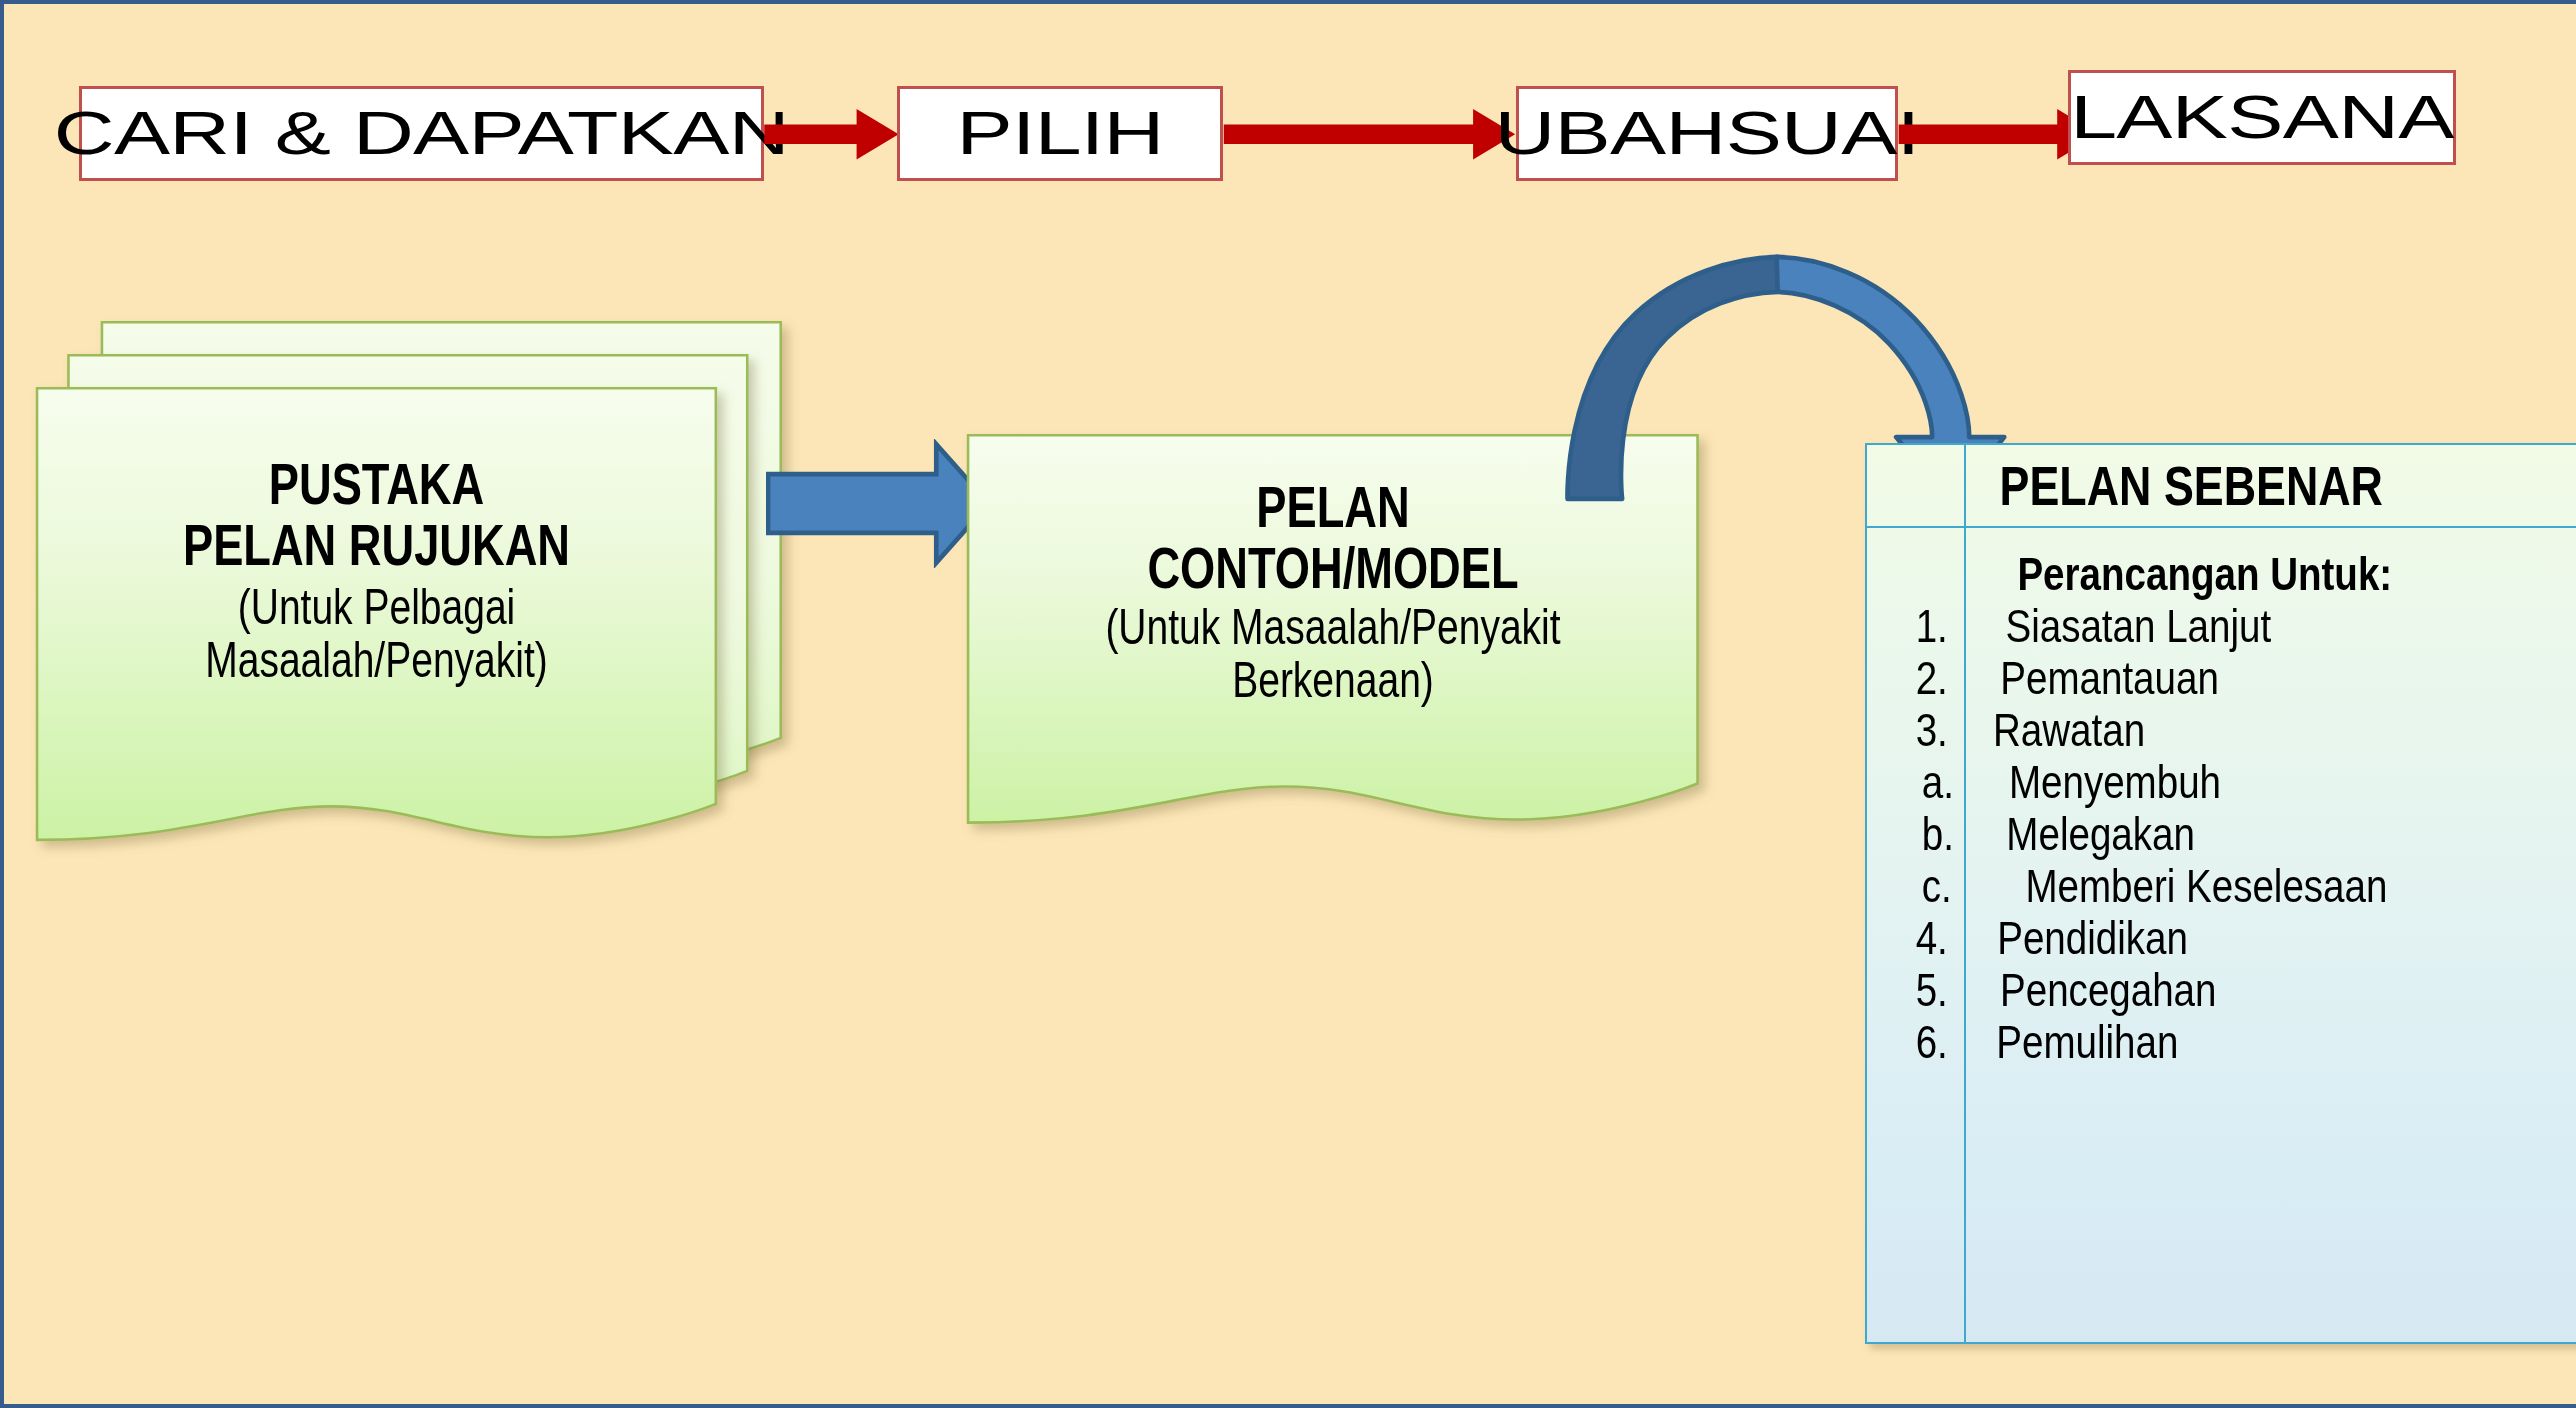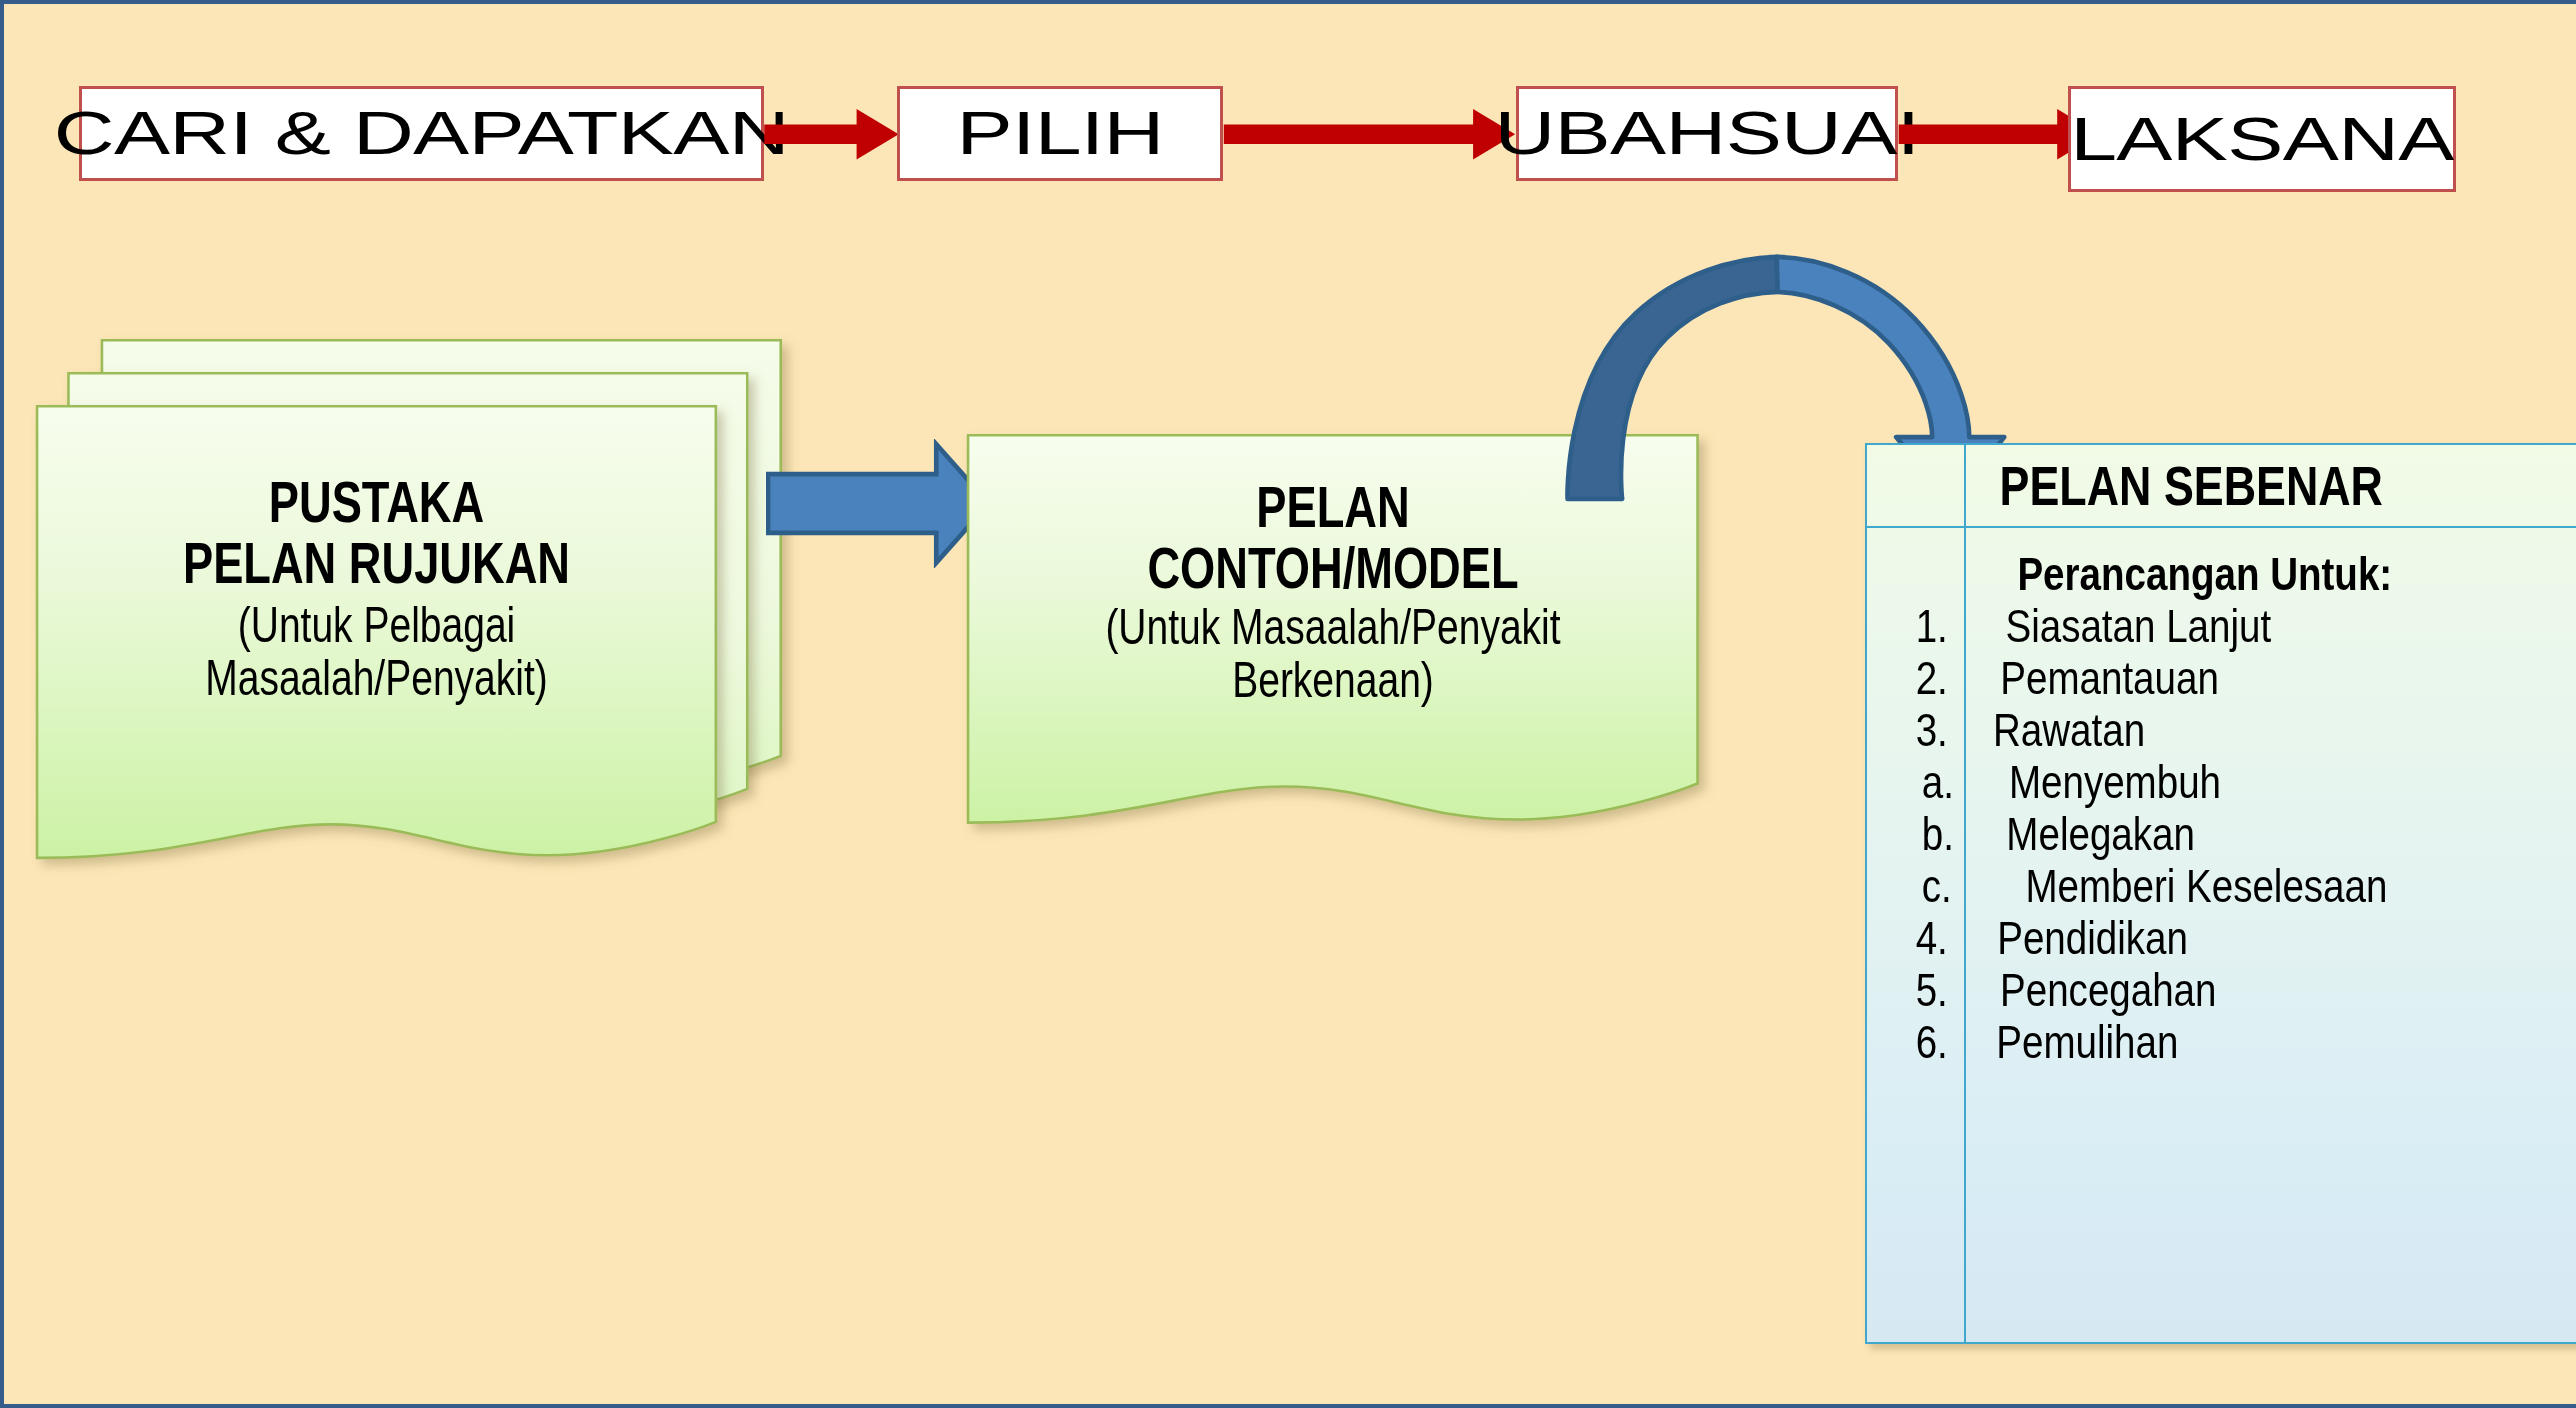--- a/index.html
+++ b/index.html
@@ -156,25 +156,25 @@
   </svg>
 
   <div class="flow-box" style="left:1512px; top:82px; width:382px; height:95px; transform:none;">
     <span>UBAHSUAI</span>
   </div>
 
   <svg class="red-arrow" style="left:1894px; top:101px; width:205px; height:59px;" viewBox="0 0 397 115">
     <path d="M0,38 L309,38 L309,8 L391,57 L309,106 L309,76 L0,76 Z" fill="#C00000"></path>
   </svg>
 
-  <div class="flow-box" style="left:2064px; top:82px; width:388px; height:106px; transform:none;">
+  <div class="flow-box" style="left:2064px; top:66px; width:388px; height:95px; transform:none;">
     <span>LAKSANA</span>
   </div>
 
-  <div class="doc-stack" style="left:31px; top:332px; width:824px; height:567px;">
+  <div class="doc-stack" style="left:31px; top:314px; width:824px; height:567px;">
     <svg class="doc-svg" width="824" height="572" viewBox="0 0 1600 1110">
       <defs>
         <linearGradient id="gDoc" x1="0" y1="0" x2="0" y2="1">
           <stop offset="0%" stop-color="#F7FDEE"></stop>
           <stop offset="38%" stop-color="#EBF9DA"></stop>
           <stop offset="100%" stop-color="#CCF2A5"></stop>
         </linearGradient>
         <linearGradient id="gDocBack" x1="0" y1="0" x2="0" y2="1">
           <stop offset="0%" stop-color="#F5FCEA"></stop>
           <stop offset="60%" stop-color="#EDF9DD"></stop>

